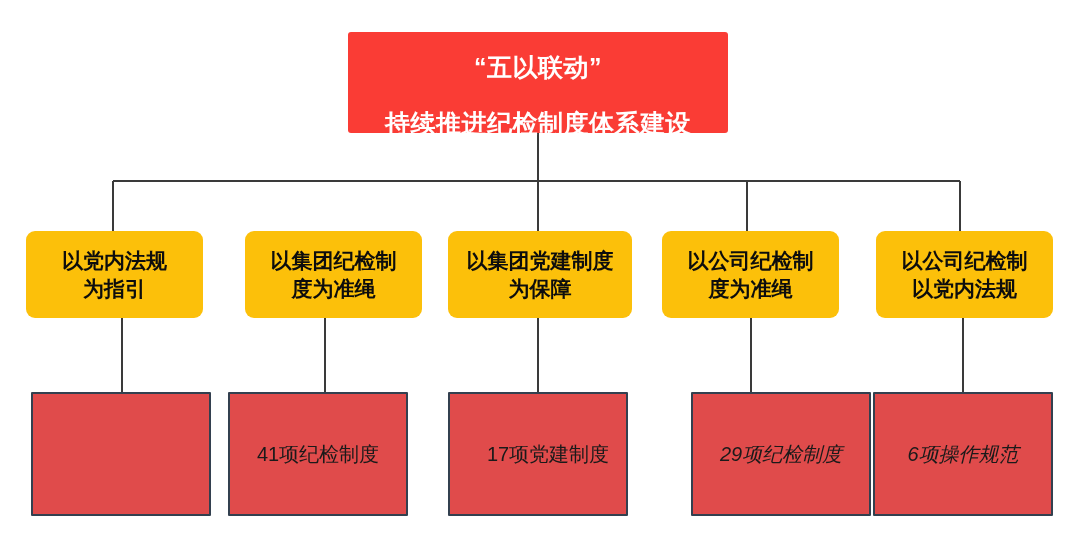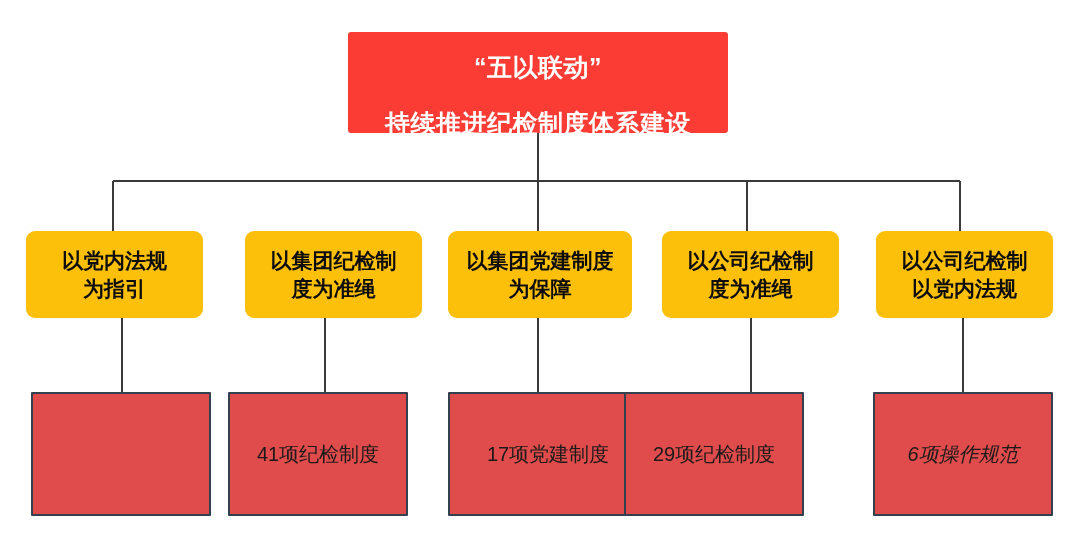--- a/index.html
+++ b/index.html
@@ -176,21 +176,21 @@
   </div>
 
   <div class="count-node" style="left:228px;">
     <div class="count-text">41项纪检制度</div>
   </div>
 
   <div class="count-node" style="left:448px;padding-left:20px;">
     <div class="count-text">17项党建制度</div>
   </div>
 
-  <div class="count-node" style="left:624px;">
+  <div class="count-node" style="left:691px;font-style:italic;">
     <div class="count-text">29项纪检制度</div>
   </div>
 
   <div class="count-node" style="left:873px;font-style:italic;">
     <div class="count-text">6项操作规范</div>
   </div>
 
 </div>
 
 </body></html>

